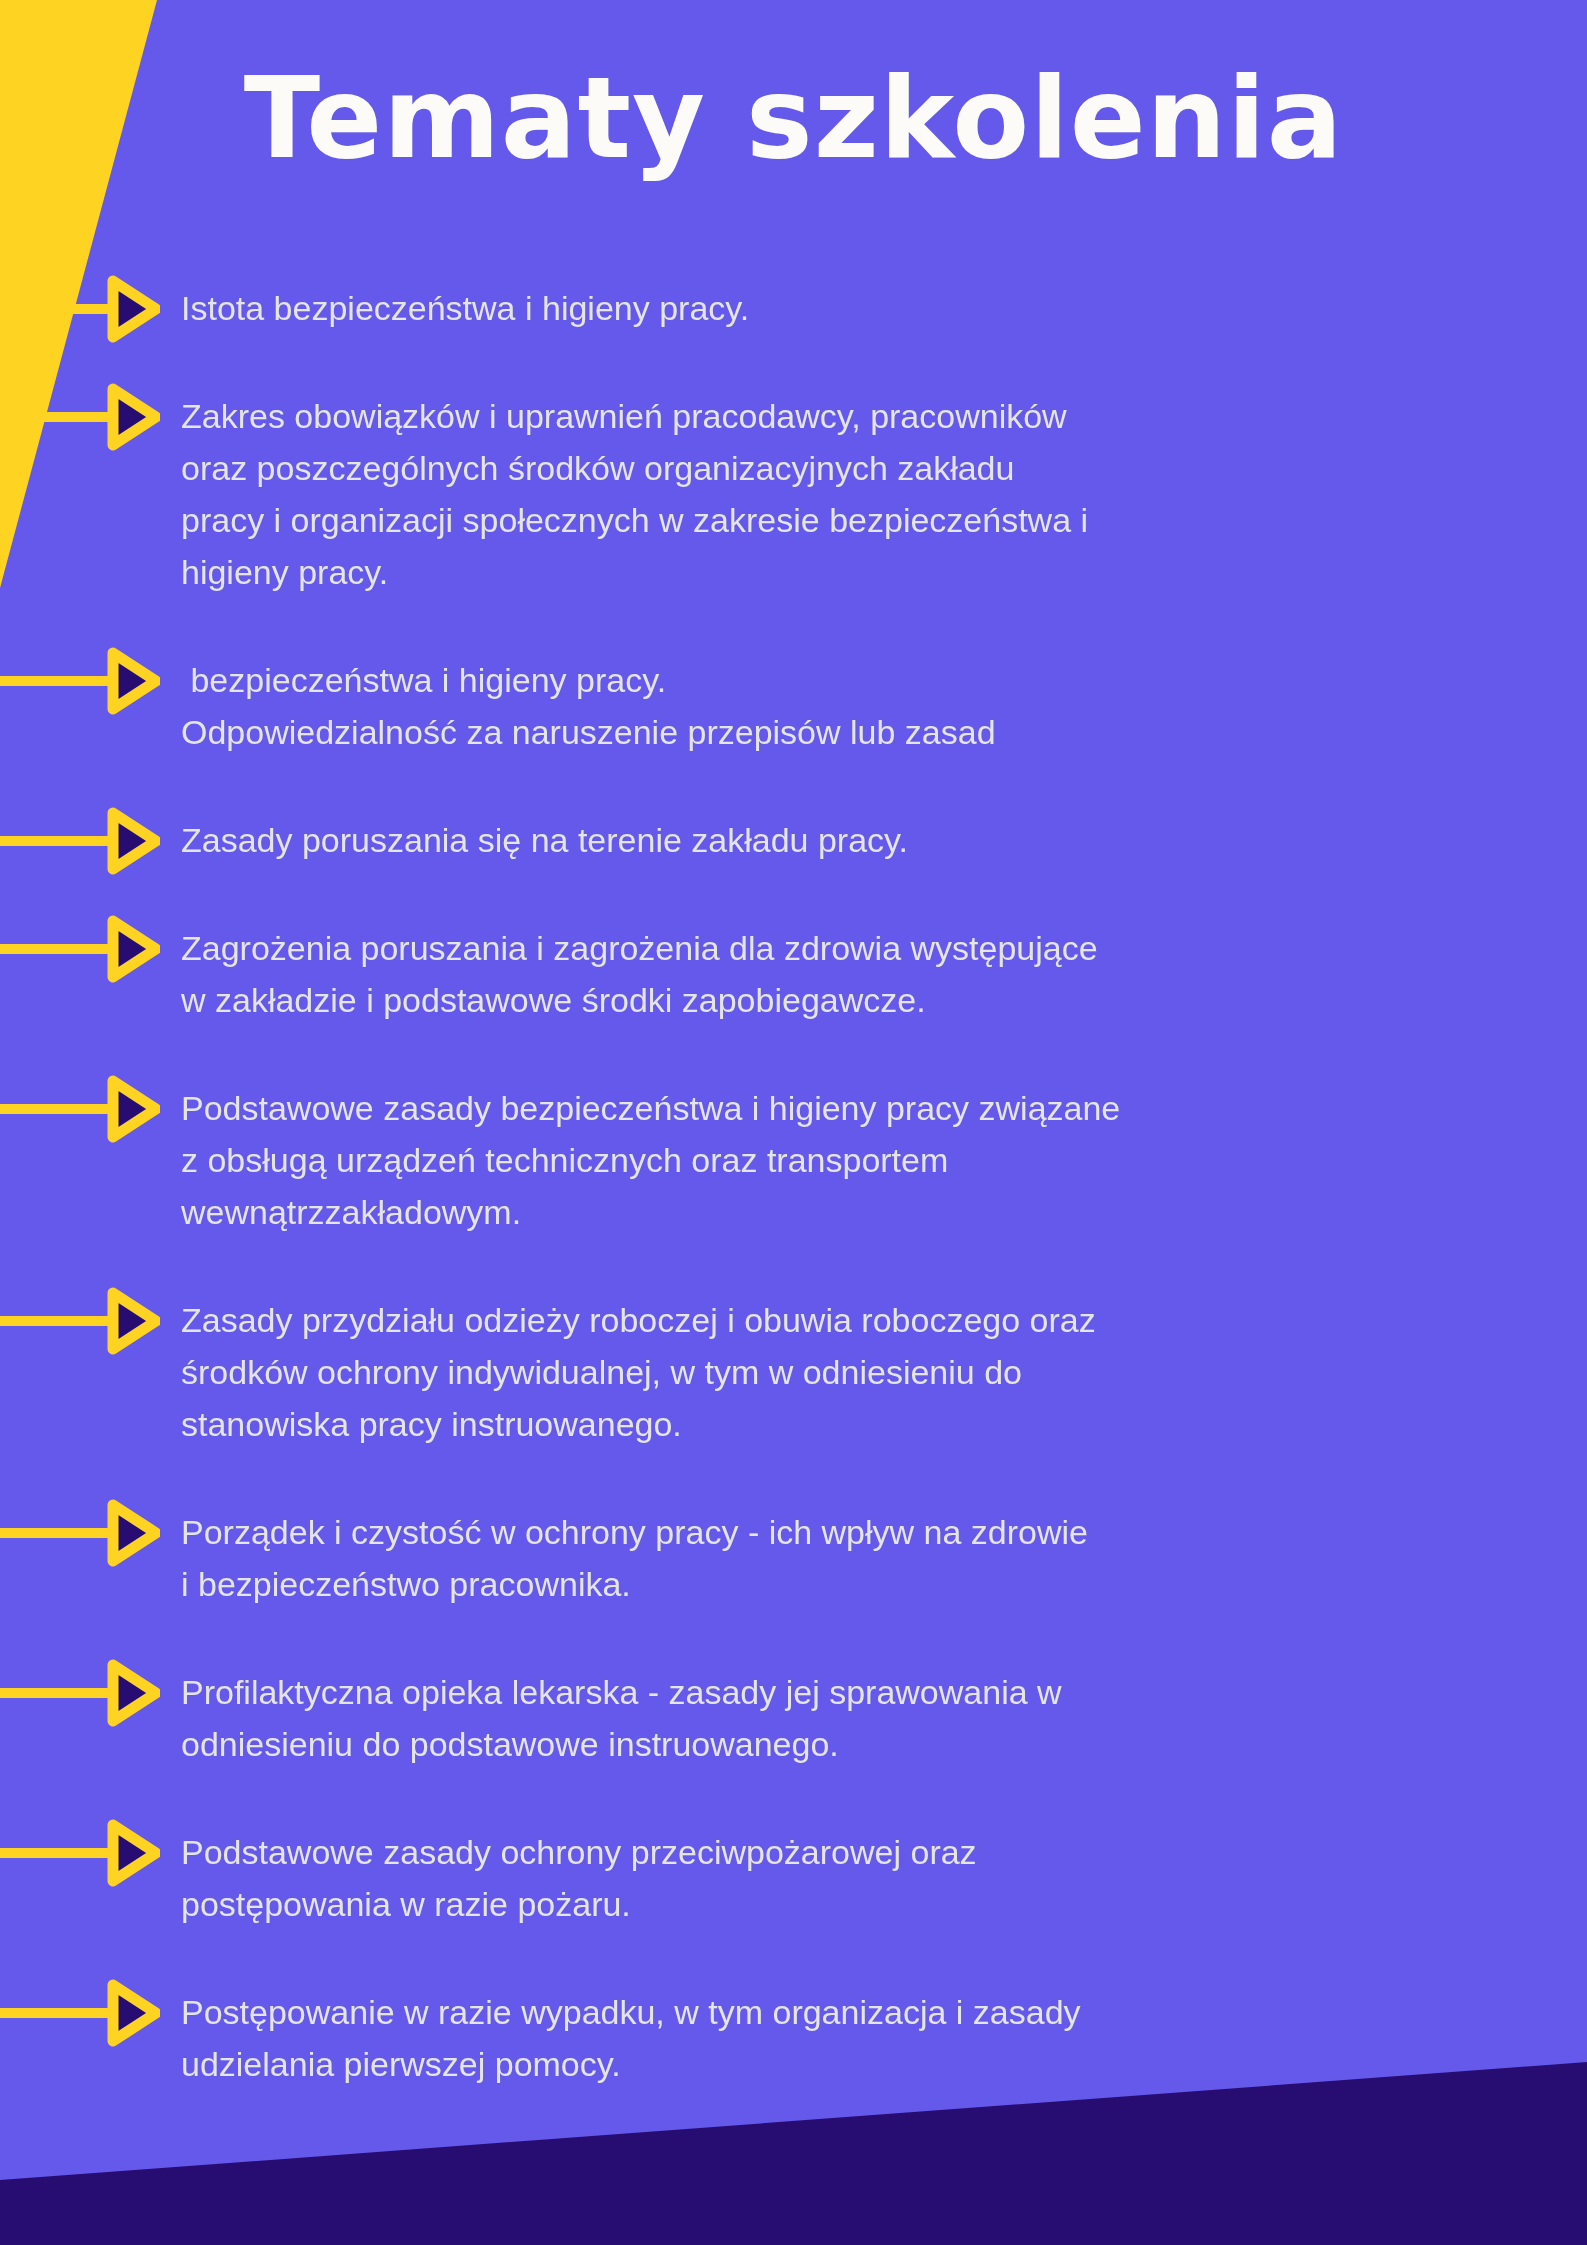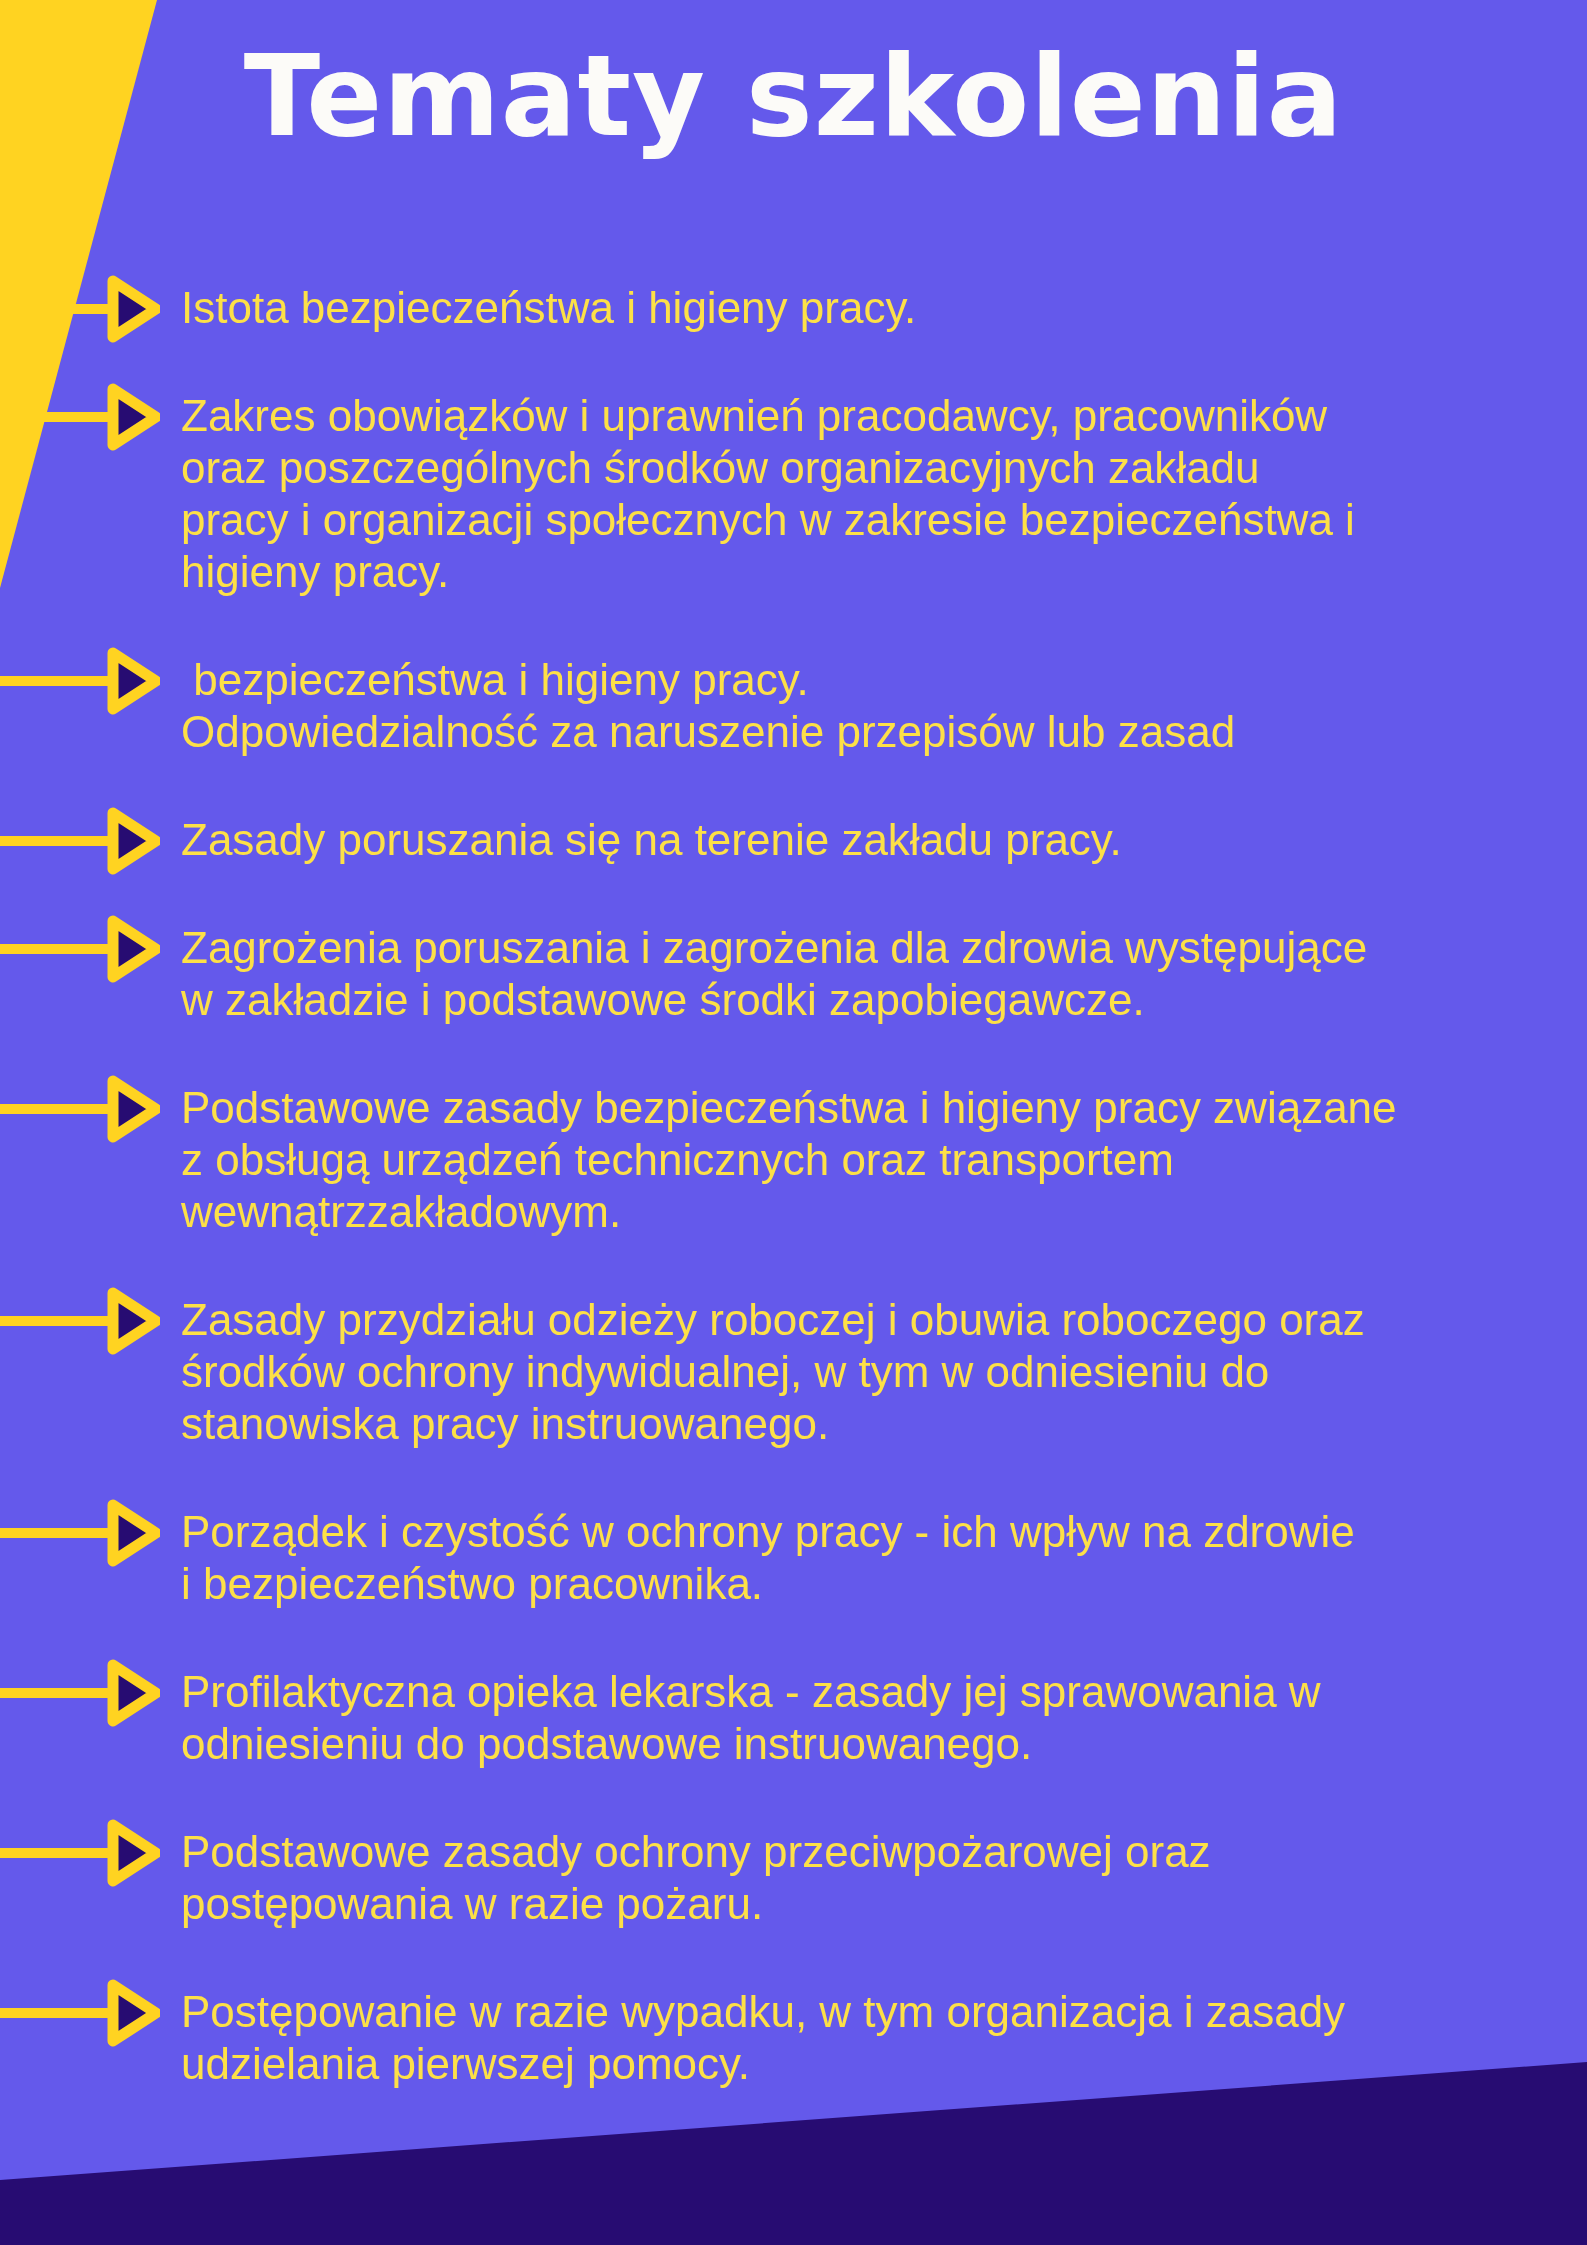--- a/index.html
+++ b/index.html
@@ -24,21 +24,21 @@
     left:0; bottom:0;
     width:100%; height:183px;
     background:#270C72;
     clip-path:polygon(0 64.5%, 100% 0, 100% 100%, 0 100%);
     z-index:1;
   }
   .title{
     position:relative;
     z-index:2;
     margin:0;
-    padding-top:28px;
+    padding-top:50px;
     text-align:center;
     font-family:"DejaVu Sans", sans-serif;
     font-weight:bold;
     font-size:112px;
     line-height:1.22;
     color:#FCFBF8;
     letter-spacing:1px;
   }
   .topics{
     position:absolute;
@@ -46,23 +46,23 @@
     width:100%;
     margin:0; padding:0;
     list-style:none;
     z-index:2;
   }
   .topic{
     position:relative;
     padding-left:181px;
     padding-right:60px;
     margin-top:56px;
-    font-size:44px;
+    font-size:34px;
     line-height:52px;
-    color:#fde047;
+    color:#e5e5e5;
   }
   .topic:first-child{ margin-top:0; }
   .arrow{
     position:absolute;
     left:0; top:-13px;
     width:160px; height:80px;
   }
   .line{ white-space:pre-wrap; }
 </style>
 </head>

